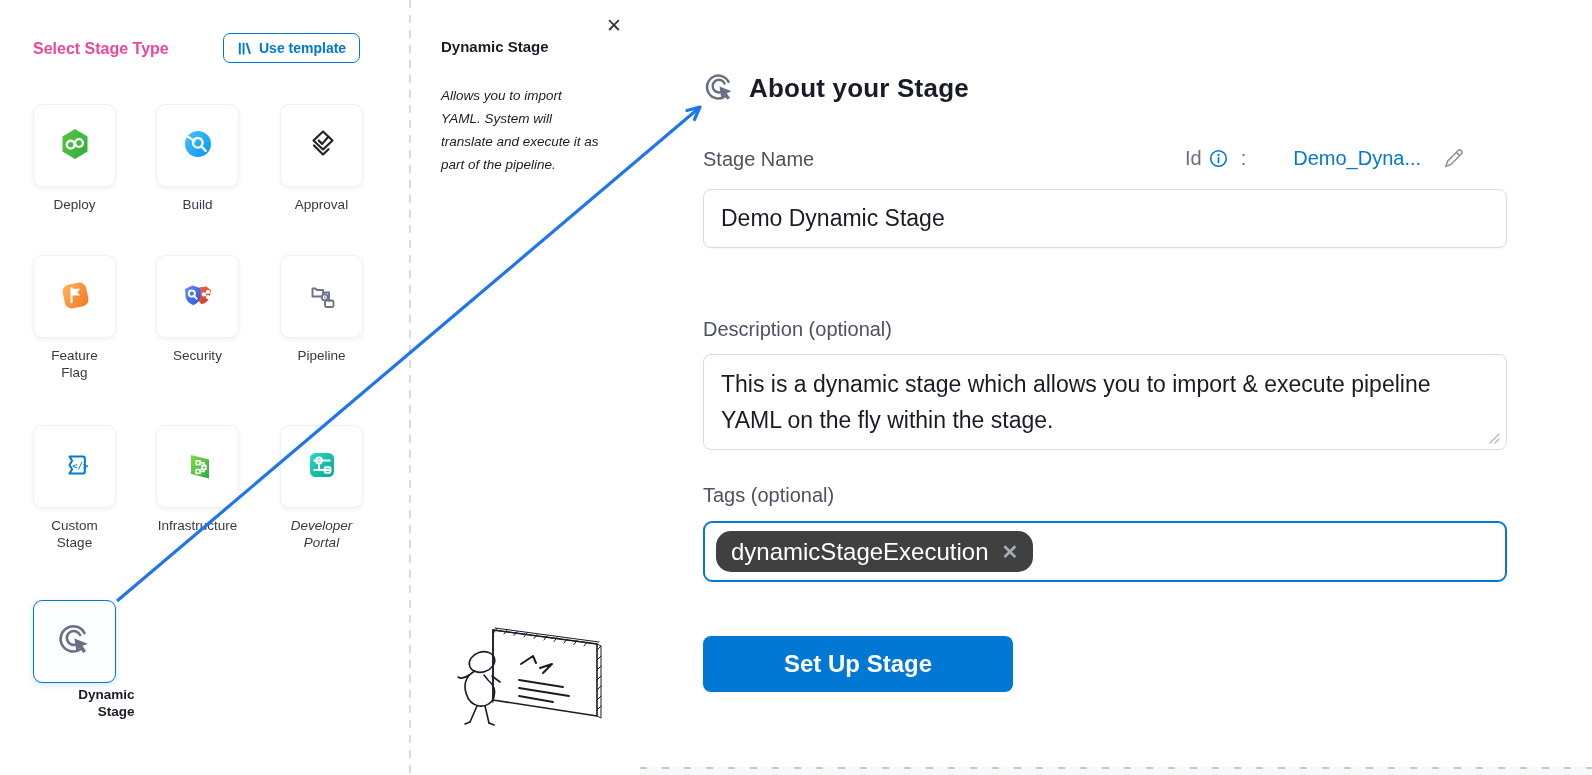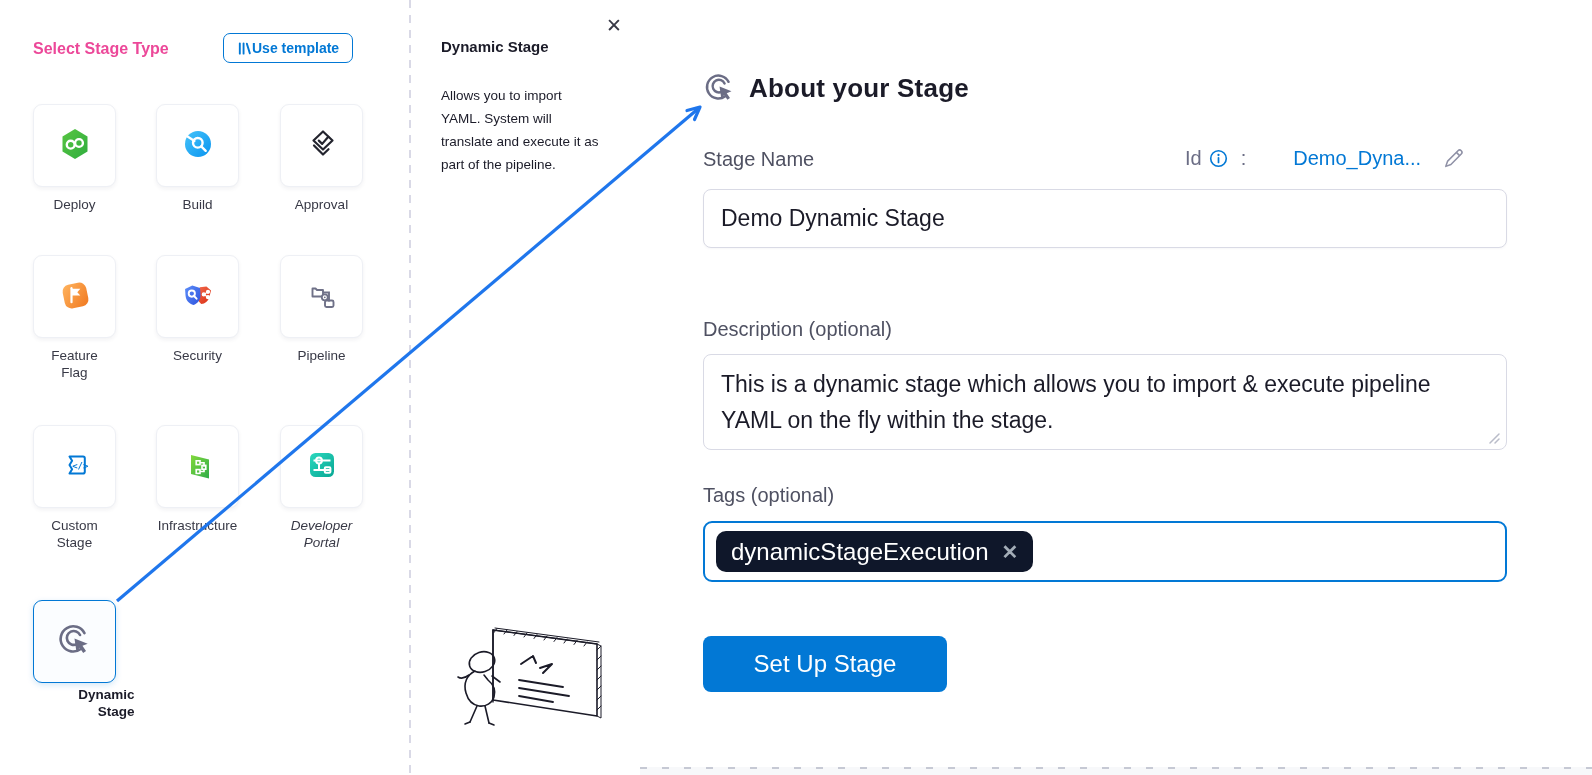--- a/index.html
+++ b/index.html
@@ -4,21 +4,21 @@
 <style>
   * { margin:0; padding:0; box-sizing:border-box; }
   html,body { background:#ffffff; }
   body { font-family:"Liberation Sans", sans-serif; color:#1b1b28; }
   .stage { position:relative; width:1592px; height:775px; background:#ffffff; overflow:hidden; }
   .abs { position:absolute; }
 
   
   .panel-title { font-size:16px; font-weight:bold; color:#ec4899; }
   .use-template-btn {
-    display:inline-flex; align-items:center; 
+    display:inline-flex; align-items:center; gap:7px;
     height:30px; padding:0 13px; background:#fff;
     border:1.5px solid #0278d5; border-radius:7px;
     color:#0278d5; font-size:14px; font-weight:bold; cursor:pointer;
     font-family:"Liberation Sans", sans-serif;
   }
   .stage-card {
     width:83px; height:83px; background:#fff;
     border:1px solid #eef0f5; border-radius:9px;
     box-shadow:0 2px 4px rgba(40,41,61,.06);
     display:flex; align-items:center; justify-content:center; cursor:pointer;
@@ -64,27 +64,27 @@
     background:#fff; font-size:23px; line-height:36px; color:#1b1b28;
     padding:11px 17px; font-family:"Liberation Sans", sans-serif;
     resize:none; outline:none; overflow:hidden;
   }
   .tags-box {
     width:804px; height:61px; border:2px solid #0278d5; border-radius:9px;
     background:#fff; display:flex; align-items:center; padding:0 11px;
   }
   .tag-chip {
     display:inline-flex; align-items:center; gap:13px; height:41px;
-    background:#0f172a; border-radius:10px; padding:0 15px;
+    background:#404040; border-radius:15px; padding:0 15px;
     color:#ffffff; font-size:24px;text-align:center;
   }
   .tag-x { color:#a3adb7; font-size:20px; font-weight:bold; cursor:pointer; line-height:20px; }
   .setup-btn {
-    width:244px; height:56px; background:#0278d5; border:none; border-radius:8px;
-    color:#fff; font-size:24px; font-weight:normal; cursor:pointer;
+    width:310px; height:56px; background:#0278d5; border:none; border-radius:8px;
+    color:#fff; font-size:24px; font-weight:bold; cursor:pointer;
     font-family:"Liberation Sans", sans-serif;
   }
 
   
   .canvas-strip {
     width:952px; height:14px;
     background:linear-gradient(#ffffff 0 6px, #f7f8fa 6px 100%);
   }
   .canvas-dashes {
     margin-top:6px; height:2px;
@@ -244,21 +244,21 @@
   <div class="abs card-label" style="left:137.5px;top:517px;">Infrastructure</div>
   <div class="abs card-label" style="left:261.5px;top:517px;font-style:italic;">Developer
 Portal</div>
   <div class="abs card-label selected-label" style="left:14.5px;top:686px;">Dynamic
 Stage</div>
 
   <div class="abs v-dash" style="left:409px;top:0;"></div>
 
   <div class="abs close-btn" style="left:606px;top:16px;">✕</div>
   <div class="abs help-title" style="left:441px;top:38px;">Dynamic Stage</div>
-  <div class="abs help-desc" style="left:441px;top:84px;">Allows you to import YAML. System will translate and execute it as part of the pipeline.</div>
+  <div class="abs help-desc" style="left:441px;top:84px;font-style:italic;">Allows you to import YAML. System will translate and execute it as part of the pipeline.</div>
 
   <div class="abs" style="left:455px;top:620px;">
     <svg width="165" height="125" viewBox="0 0 165 125">
       <g fill="none" stroke="#1b1b28" stroke-width="1.6" stroke-linecap="round" stroke-linejoin="round">
         <polygon points="38,10 142,24 142,96 38,80"></polygon>
         <path d="M38 10l104 14M40 8l104 14" stroke-width="1"></path>
         <path d="M42 8.5l-3 4M52 10l-3 4M62 11.5l-3 4M72 13l-3 4M82 14.5l-3 4M92 16l-3 4M102 17.5l-3 4M112 19l-3 4M122 20.5l-3 4M132 22l-3 4" stroke-width="1"></path>
         <path d="M142 24l4 2v72l-4-2M146 26l-4 4M146 36l-4 4M146 46l-4 4M146 56l-4 4M146 66l-4 4M146 76l-4 4M146 86l-4 4" stroke-width="1"></path>
         <path d="M38 10v72" stroke-width="1.4"></path>
         <path d="M66 44l12-8M78 36l3 7M85 48l12-4M97 44l-9 9" stroke-width="2"></path>

